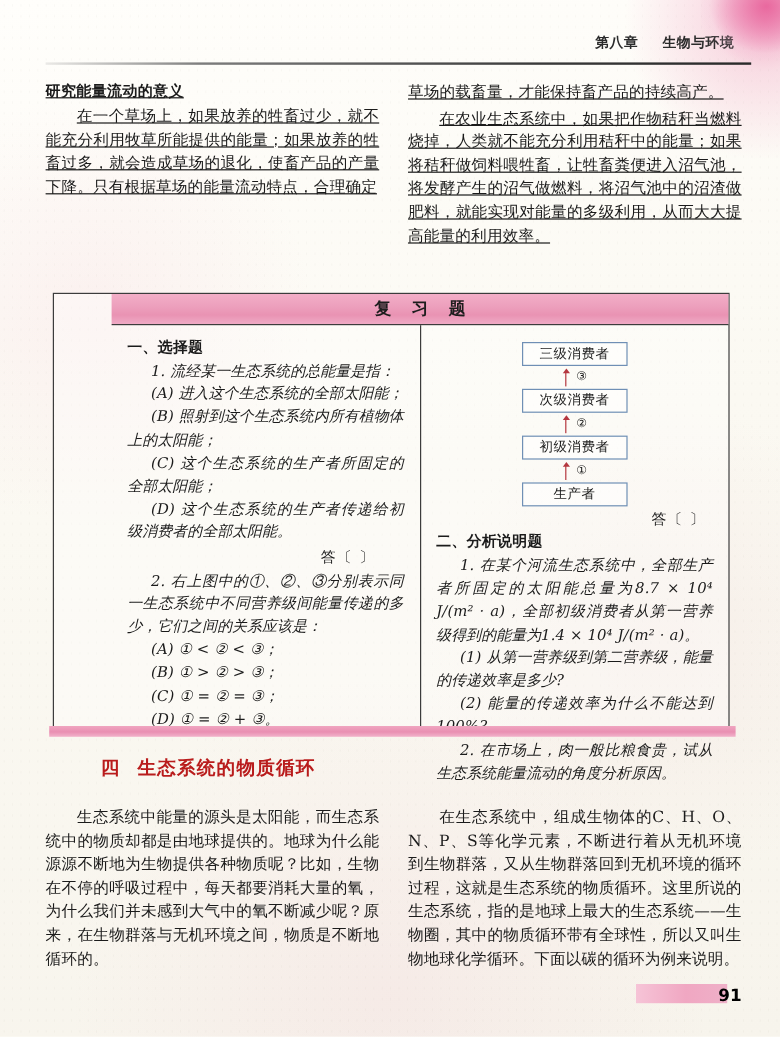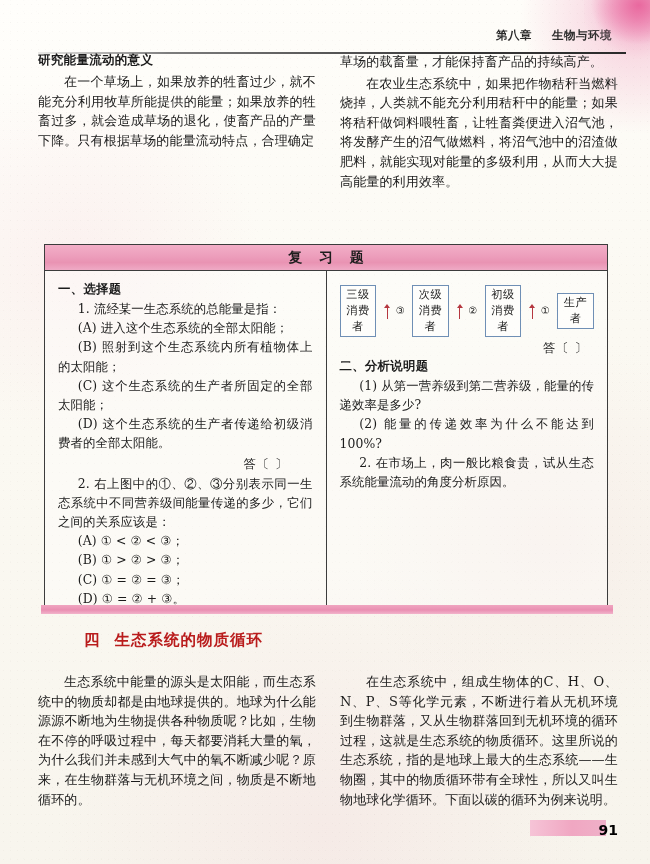--- a/index.html
+++ b/index.html
@@ -74,21 +74,21 @@
   
   .cols {
     position: absolute;
     left: 38px;
     right: 32px;
     display: flex;
     gap: 24px;
   }
   .col { flex: 1 1 0; min-width: 0; }
 
-  .body-top { top: 52px; }
+  .body-top { top: 68px; text-decoration: underline; }
 
   h3.sec-title {
     font-size: 12.5px;
     font-weight: bold;
     margin: 0 0 3px 0;
     letter-spacing: .3px;
     font-family: "DejaVu Sans", "Liberation Sans", sans-serif;
   }
   p.para {
     margin: 0 0 2px 0;
@@ -103,20 +103,21 @@
   
   .review-box {
     position: absolute;
     left: 44px;
     top: 244px;
     width: 564px;
     height: 362px;
     box-sizing: border-box;
     border: 1px solid #3c3c3c;
     background: rgba(255,255,255,.34);
+    padding-left: 48px;
   }
   .review-banner {
     height: 25px;
     background: linear-gradient(to bottom, #f3aec7 0%, #eda0bd 40%, #e993b3 70%, #efaac5 100%);
     border-bottom: 1px solid #3c3c3c;
     display: flex;
     align-items: center;
     justify-content: center;
   }
   .review-banner .title {
@@ -156,37 +157,38 @@
     margin: 0 0 1px 0;
     letter-spacing: .3px;
   }
   p.q {
     margin: 0;
     font-size: 12.4px;
     line-height: 19.2px;
     text-indent: 1.6em;
     text-align: justify;
     letter-spacing: .1px;
+    font-style: italic;
   }
   p.q.opt { text-indent: 1.6em; }
   .ans-line {
     margin: 1px 0 1px 0;
     font-size: 12.4px;
     line-height: 19px;
     text-align: right;
     padding-right: 24px;
     letter-spacing: 1px;
   }
   .ans-line.tight { padding-right: 6px; }
 
   
   .trophic {
     margin: 4px 0 0 0;
     display: flex;
-    flex-direction: row;
+    flex-direction: column;
     align-items: center;
   }
   .t-box {
     width: 88px;
     box-sizing: border-box;
     border: 1px solid #6f8fb5;
     background: rgba(255,255,255,.55);
     text-align: center;
     font-size: 11.2px;
     line-height: 16px;
@@ -352,20 +354,21 @@
               <span class="head"></span>
                 <span class="shaft"></span>
             </span>
             <span class="t-label">①</span>
           </div>
           <div class="t-box">生产者</div>
         </div>
 
         <p class="ans-line tight">答〔    〕</p>
         <p class="q-head">二、分析说明题</p>
+        <p class="q">1. 在某个河流生态系统中，全部生产者所固定的太阳能总量为8.7 × 10⁴ J/(m² · a)，全部初级消费者从第一营养级得到的能量为1.4 × 10⁴ J/(m² · a)。</p>
         <p class="q">(1) 从第一营养级到第二营养级，能量的传递效率是多少?</p>
         <p class="q">(2) 能量的传递效率为什么不能达到100%?</p>
         <p class="q">2. 在市场上，肉一般比粮食贵，试从生态系统能量流动的角度分析原因。</p>
       </div>
     </div>
 
     <div class="review-footer"></div>
   </div>
 
   <h2 class="major">

